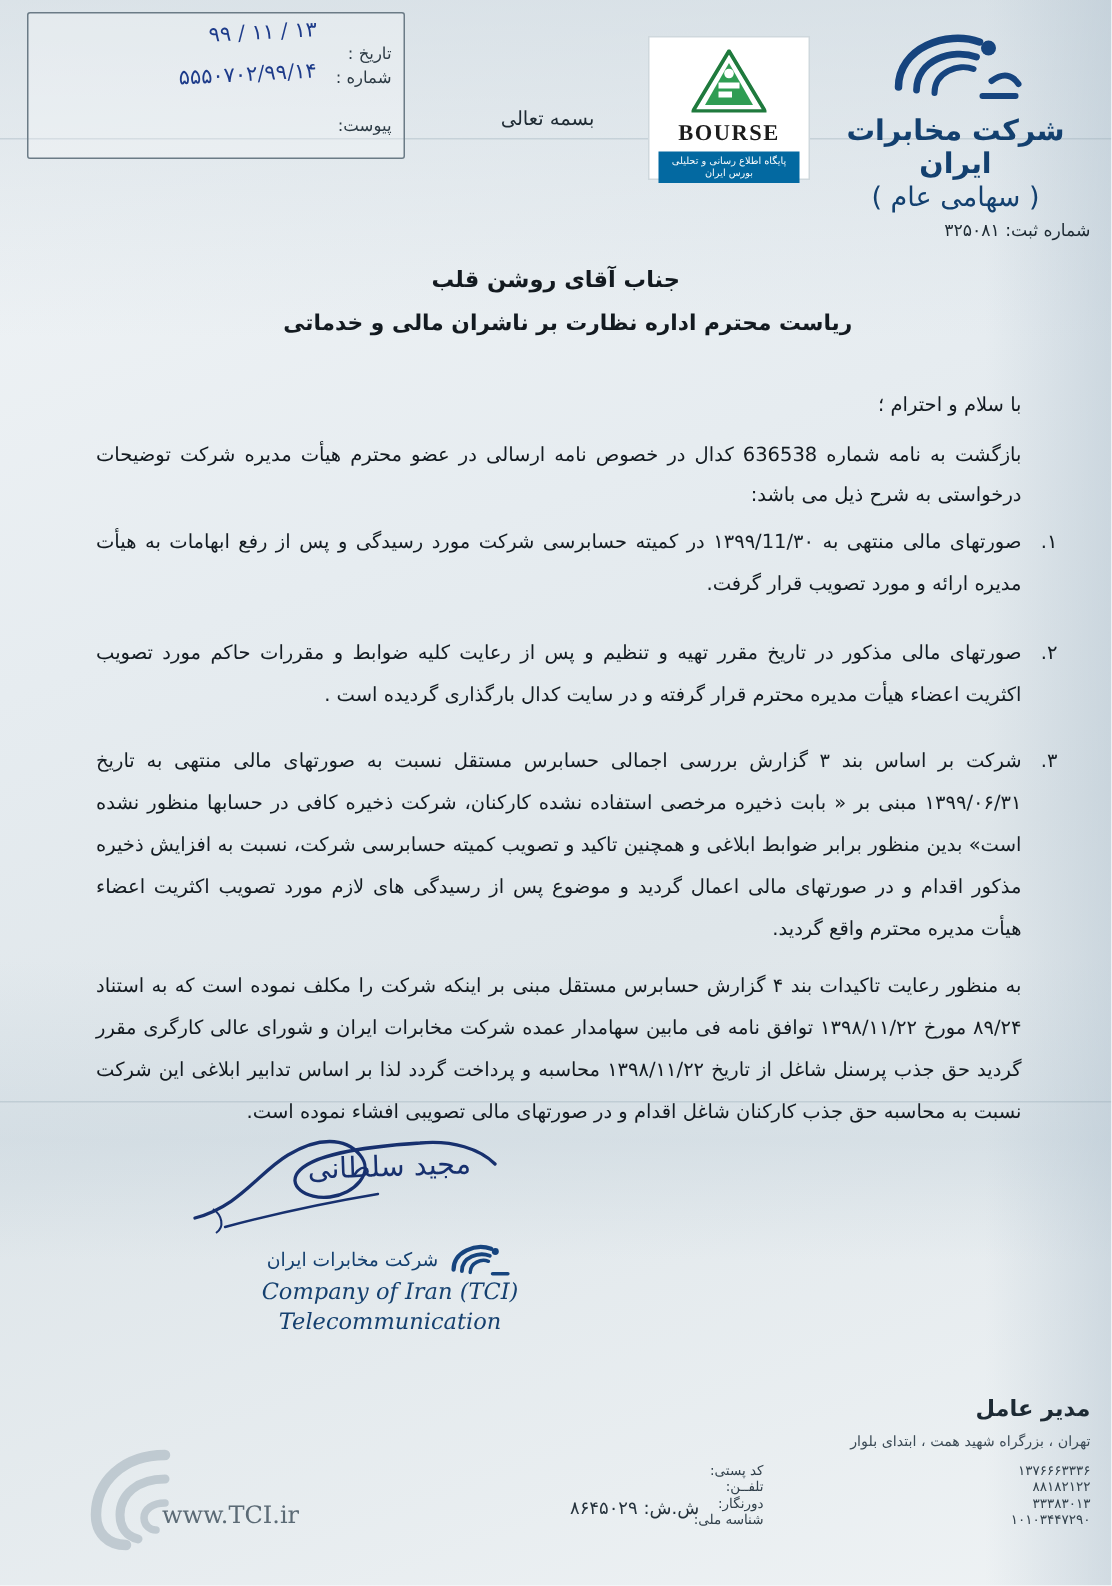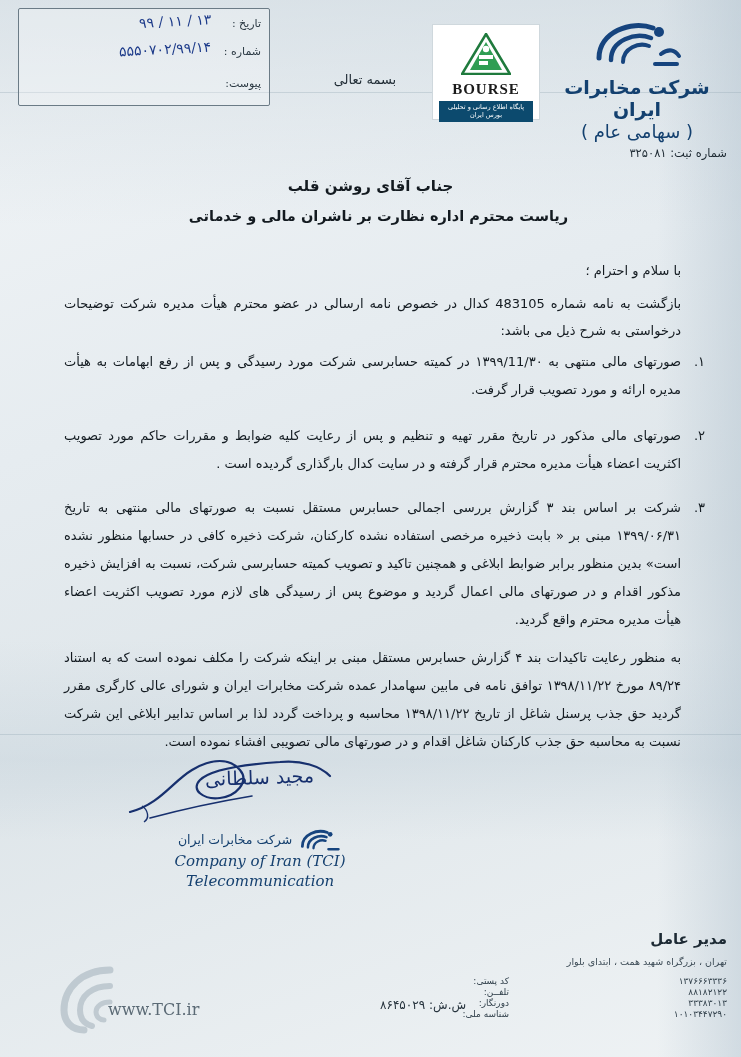--- a/index.html
+++ b/index.html
@@ -85,21 +85,21 @@
   }
   #bourse-word {
     font-family: "Liberation Serif", serif;
     font-weight: bold;
     font-size: 15px;
     letter-spacing: 1px;
     color: #1b1b1b;
   }
   #bourse-sub {
     margin: 3px 6px 0;
-    background: #0c4a6e;
+    background: #0369a1;
     color: #fff;
     font-size: 6.5px;
     padding: 2px 0 3px;
     letter-spacing: 0;
   }
 
   
   #tci-head {
     right: 14px; top: 14px;
     width: 180px;
@@ -273,21 +273,21 @@
 
 <div id="page">
 
   <div id="paper-shade-1" class="abs"></div>
   <div id="paper-shade-2" class="abs"></div>
   <div id="paper-shade-3" class="abs"></div>
   <div class="crease" style="left:0; top:92px; width:741px;"></div>
   <div class="crease" style="left:0; top:734px; width:741px;"></div>
 
   <div id="stamp-box" class="abs">
-    <div class="stamp-row" style="top:8px;">تاریخ :</div>
+    <div class="stamp-row" style="top:20px;">تاریخ :</div>
     <div class="stamp-hand" style="right:58px; top:4px;">۱۳ / ۱۱ / ۹۹</div>
 
     <div class="stamp-row" style="top:36px;">شماره :</div>
     <div class="stamp-hand" style="right:58px; top:32px;">۵۵۵۰۷۰۲/۹۹/۱۴</div>
 
     <div class="stamp-row" style="top:68px;">پیوست:</div>
   </div>
 
   <div id="basmala" class="abs">بسمه تعالی</div>
 
@@ -318,21 +318,21 @@
 
   <div id="reg-no" class="abs">شماره ثبت: ۳۲۵۰۸۱</div>
 
   <div id="body-block">
 
     <div id="addr1" class="t">جناب آقای روشن قلب</div>
     <div id="addr2" class="t">ریاست محترم اداره نظارت بر ناشران مالی و خدماتی</div>
 
     <div id="salam" class="t">با سلام و احترام ؛</div>
 
-    <div id="para-intro" class="t">بازگشت به نامه شماره 483105 کدال در خصوص نامه ارسالی در عضو محترم هیأت مدیره شرکت توضیحات درخواستی به شرح ذیل می باشد:</div>
+    <div id="para-intro" class="t">بازگشت به نامه شماره 636538 کدال در خصوص نامه ارسالی در عضو محترم هیأت مدیره شرکت توضیحات درخواستی به شرح ذیل می باشد:</div>
 
     <div id="item1" class="num-item">
       <span class="bullet">۱.</span>
       <span>صورتهای مالی منتهی به ۱۳۹۹/11/۳۰ در کمیته حسابرسی شرکت مورد رسیدگی و پس از رفع ابهامات به هیأت مدیره ارائه و مورد تصویب قرار گرفت.</span>
     </div>
 
     <div id="item2" class="num-item">
       <span class="bullet">۲.</span>
       <span>صورتهای مالی مذکور در تاریخ مقرر تهیه و تنظیم و پس از رعایت کلیه ضوابط و مقررات حاکم مورد تصویب اکثریت اعضاء هیأت مدیره محترم قرار گرفته و در سایت کدال بارگذاری گردیده است .</span>
     </div>

